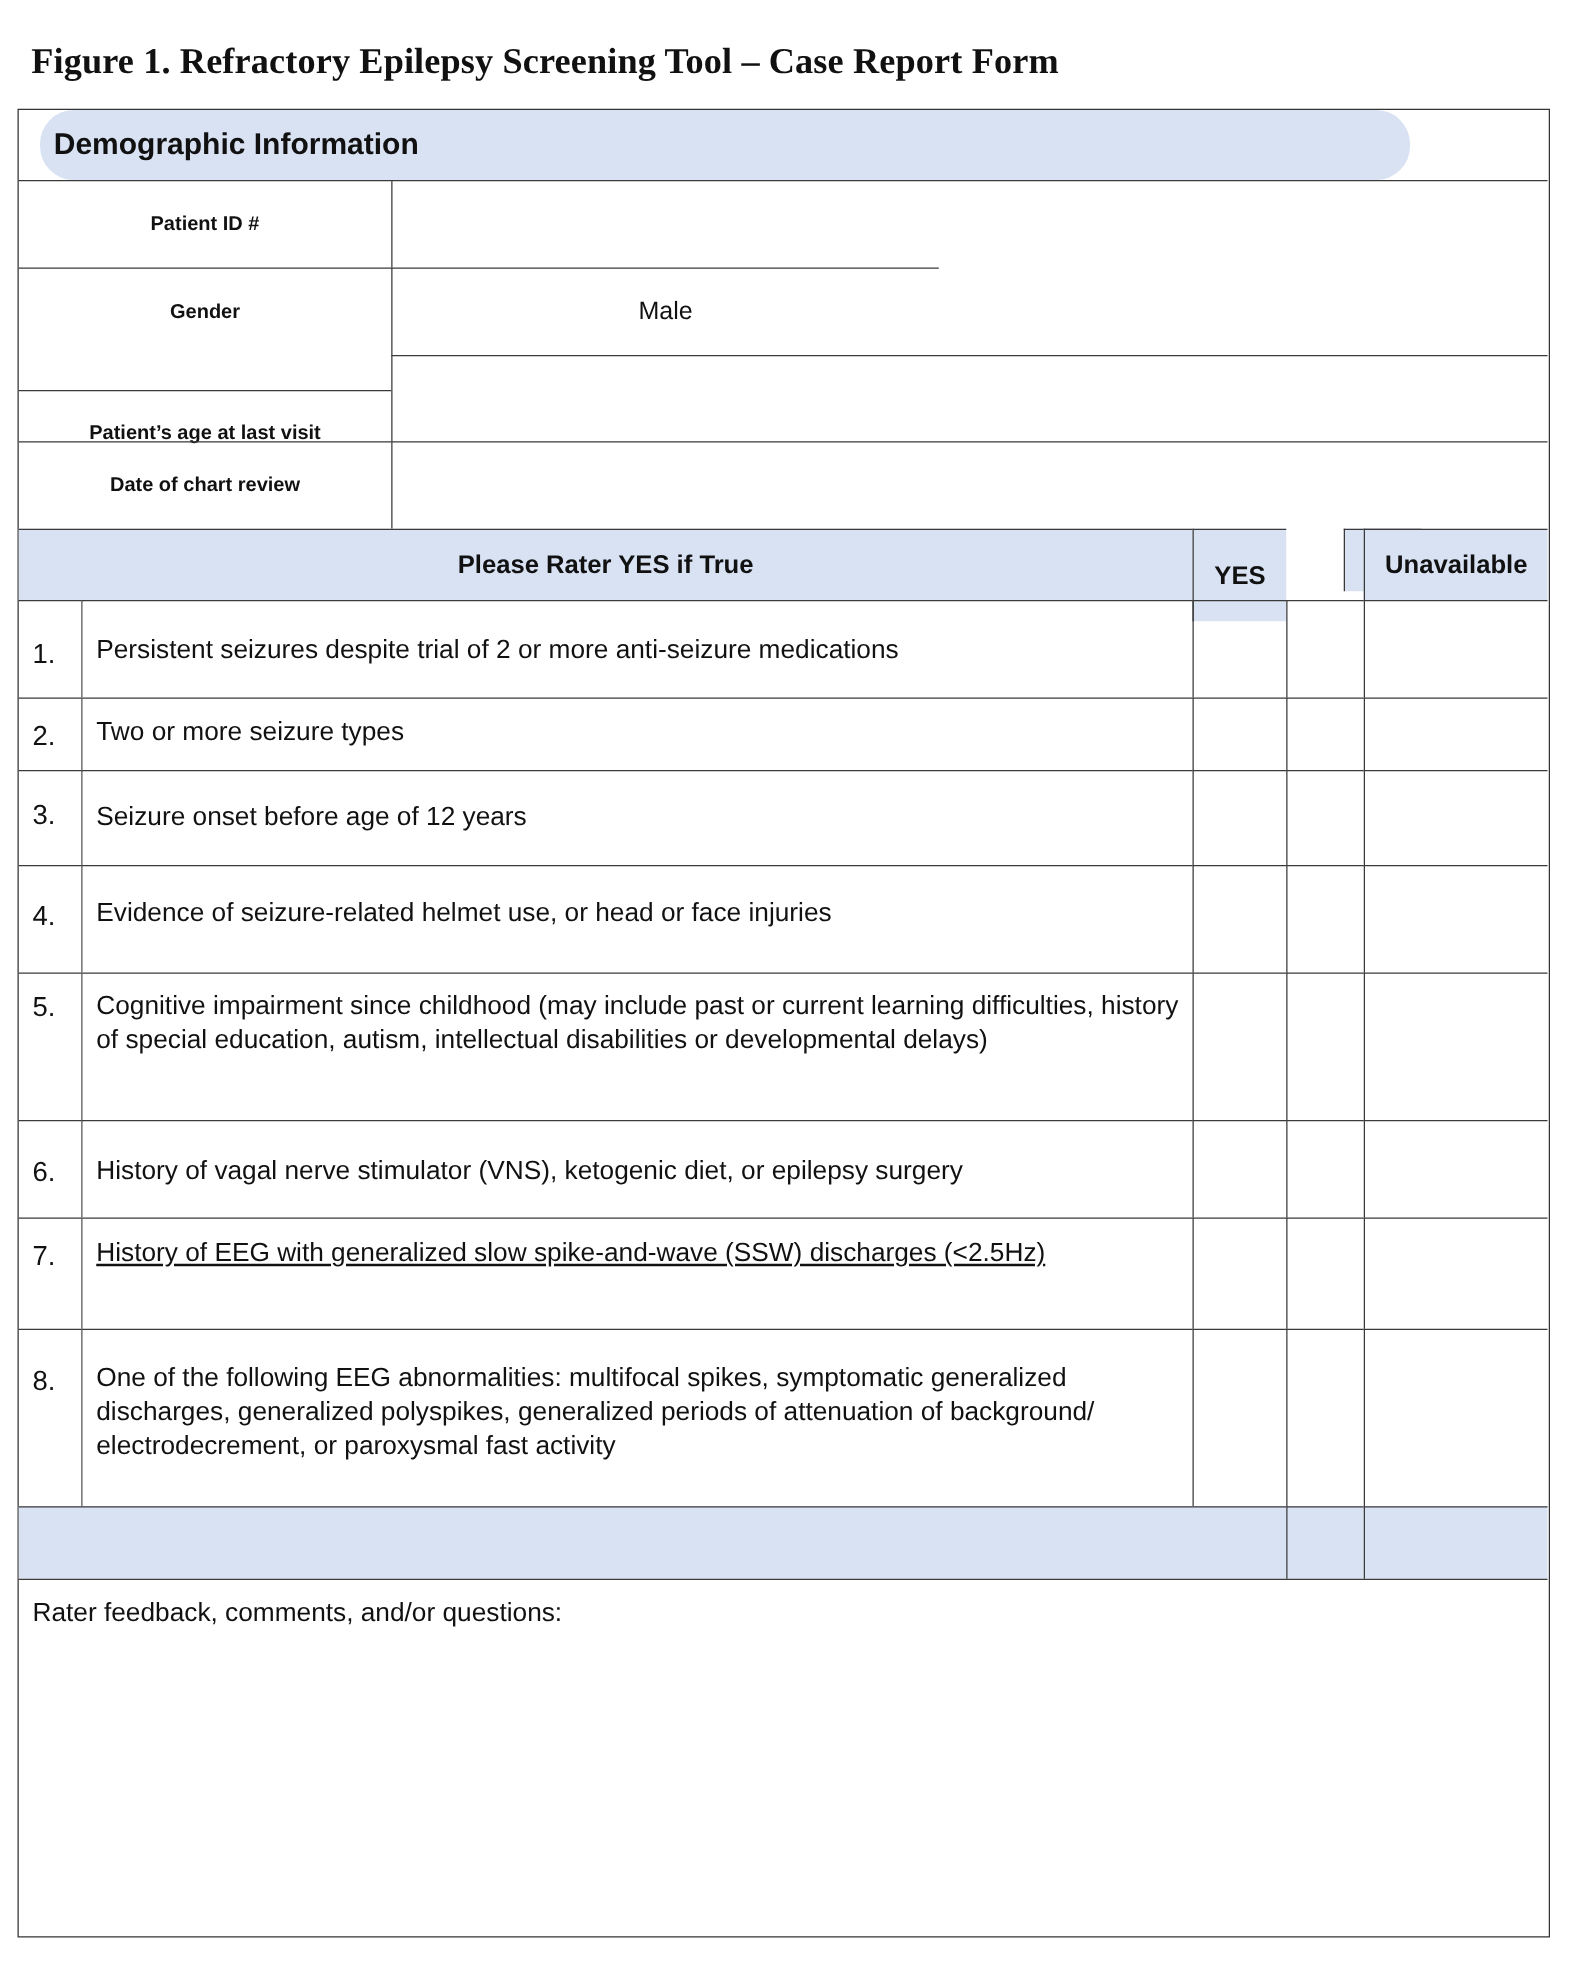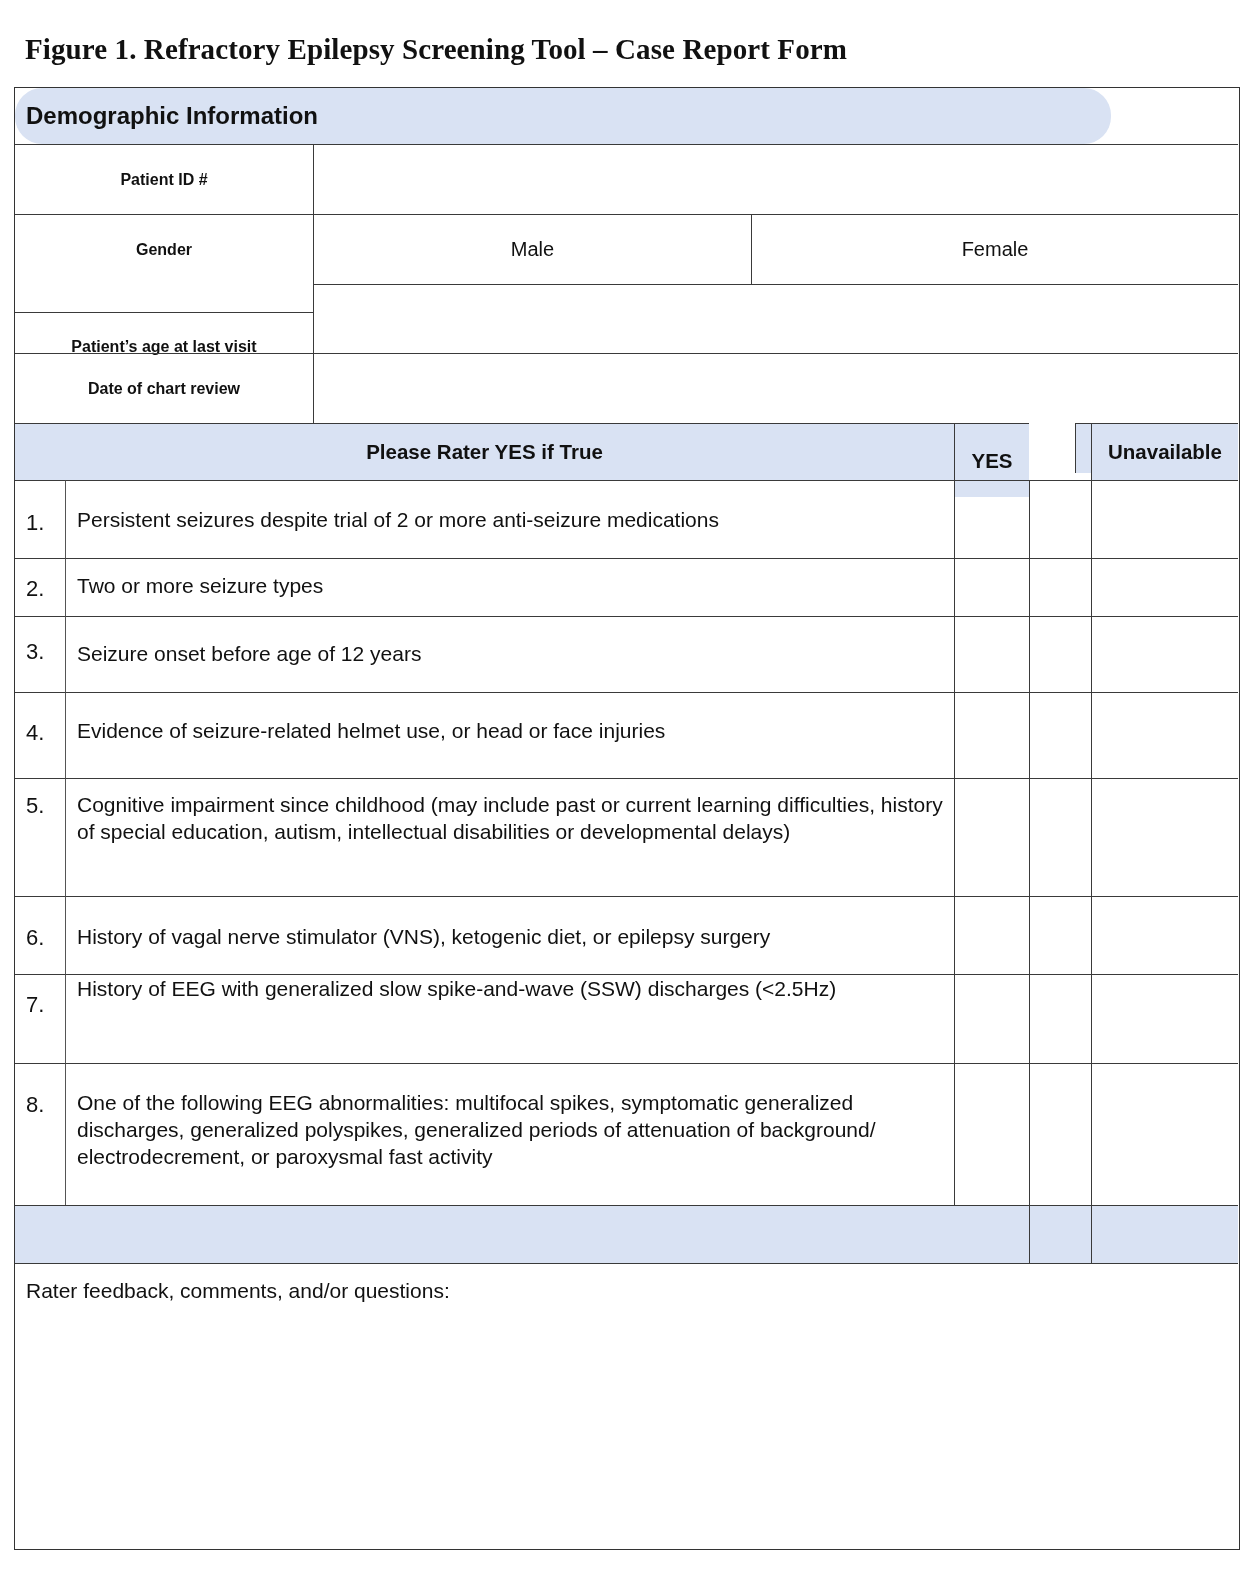--- a/index.html
+++ b/index.html
@@ -25,28 +25,27 @@
   .hdr { font-size: 20.5px; font-weight: bold; }
   .comments-label { font-size: 21px; padding-left: 11px; padding-top: 15px; }
 </style>
 </head>
 <body>
 
 <div class="fig-title">Figure 1. Refractory Epilepsy Screening Tool – Case Report Form</div>
 
 <div class="form">
 
-  <div class="cell hl sec-title" style="left:0; top:0; width:1096px; height:56px;border-radius:27px;">Demographic Information</div>
+  <div class="cell hl sec-title" style="left:17px; top:0; width:1096px; height:56px;border-radius:27px;">Demographic Information</div>
 
   <div class="cell b-top center lbl" style="left:0; top:56px; width:298px; height:70px;">Patient ID #</div>
   <div class="cell b-top b-left center val" style="left:298px; top:56px; width:925px; height:70px;"></div>
 
   <div class="cell b-top center lbl" style="left:0; top:126px; width:298px; height:70px;">Gender</div>
   <div class="cell b-top b-left center val" style="left:298px; top:126px; width:438px; height:70px;">Male</div>
-  <div class="cell b-top b-left center val" style="left:736px; top:126px; width:487px; height:70px;">Female</div>
 
   <div class="cell b-top center lbl" style="left:0; top:196px; width:298px; height:69px;margin-top:28px;">Patient’s age at last visit</div>
   <div class="cell b-top b-left center val" style="left:298px; top:196px; width:925px; height:69px;"></div>
 
   <div class="cell b-top center lbl" style="left:0; top:265px; width:298px; height:70px;">Date of chart review</div>
   <div class="cell b-top b-left center val" style="left:298px; top:265px; width:925px; height:70px;"></div>
 
   <div class="cell hl b-top center hdr" style="left:0; top:335px; width:939px; height:57px;">Please Rater YES if True</div>
   <div class="cell hl b-top b-left center hdr" style="left:939px; top:335px; width:75px; height:74px;">YES</div>
   <div class="cell hl b-top b-left center hdr" style="left:1060px; top:335px; width:62px; height:50px;">NO</div>
@@ -95,21 +94,21 @@
   <div>
     <div class="cell b-top num" style="left:0; top:808px; width:50px; height:78px; padding-top:28px;">6.</div>
     <div class="cell b-top b-left-thin item-text" style="left:50px; top:808px; width:889px; height:78px; padding-top:26px;">History of vagal nerve stimulator (VNS), ketogenic diet, or epilepsy surgery</div>
     <div class="cell b-top b-left" style="left:939px; top:808px; width:75px; height:78px;"></div>
     <div class="cell b-top b-left" style="left:1014px; top:808px; width:62px; height:78px;"></div>
     <div class="cell b-top b-left" style="left:1076px; top:808px; width:147px; height:78px;"></div>
   </div>
 
   <div>
     <div class="cell b-top num" style="left:0; top:886px; width:50px; height:89px; padding-top:17px;">7.</div>
-    <div class="cell b-top b-left-thin item-text" style="left:50px; top:886px; width:889px; height:89px; ">History of EEG with generalized slow spike-and-wave (SSW) discharges (&lt;2.5Hz)</div>
+    <div class="cell b-top b-left-thin item-text" style="left:50px; top:886px; width:889px; height:89px; padding-top:14px;text-decoration:underline;">History of EEG with generalized slow spike-and-wave (SSW) discharges (&lt;2.5Hz)</div>
     <div class="cell b-top b-left" style="left:939px; top:886px; width:75px; height:89px;"></div>
     <div class="cell b-top b-left" style="left:1014px; top:886px; width:62px; height:89px;"></div>
     <div class="cell b-top b-left" style="left:1076px; top:886px; width:147px; height:89px;"></div>
   </div>
 
   <div>
     <div class="cell b-top num" style="left:0; top:975px; width:50px; height:142px; padding-top:28px;">8.</div>
     <div class="cell b-top b-left-thin item-text" style="left:50px; top:975px; width:889px; height:142px; padding-top:25px;">One of the following EEG abnormalities: multifocal spikes, symptomatic generalized discharges, generalized polyspikes, generalized periods of attenuation of background/ electrodecrement, or paroxysmal fast activity</div>
     <div class="cell b-top b-left" style="left:939px; top:975px; width:75px; height:142px;"></div>
     <div class="cell b-top b-left" style="left:1014px; top:975px; width:62px; height:142px;"></div>

